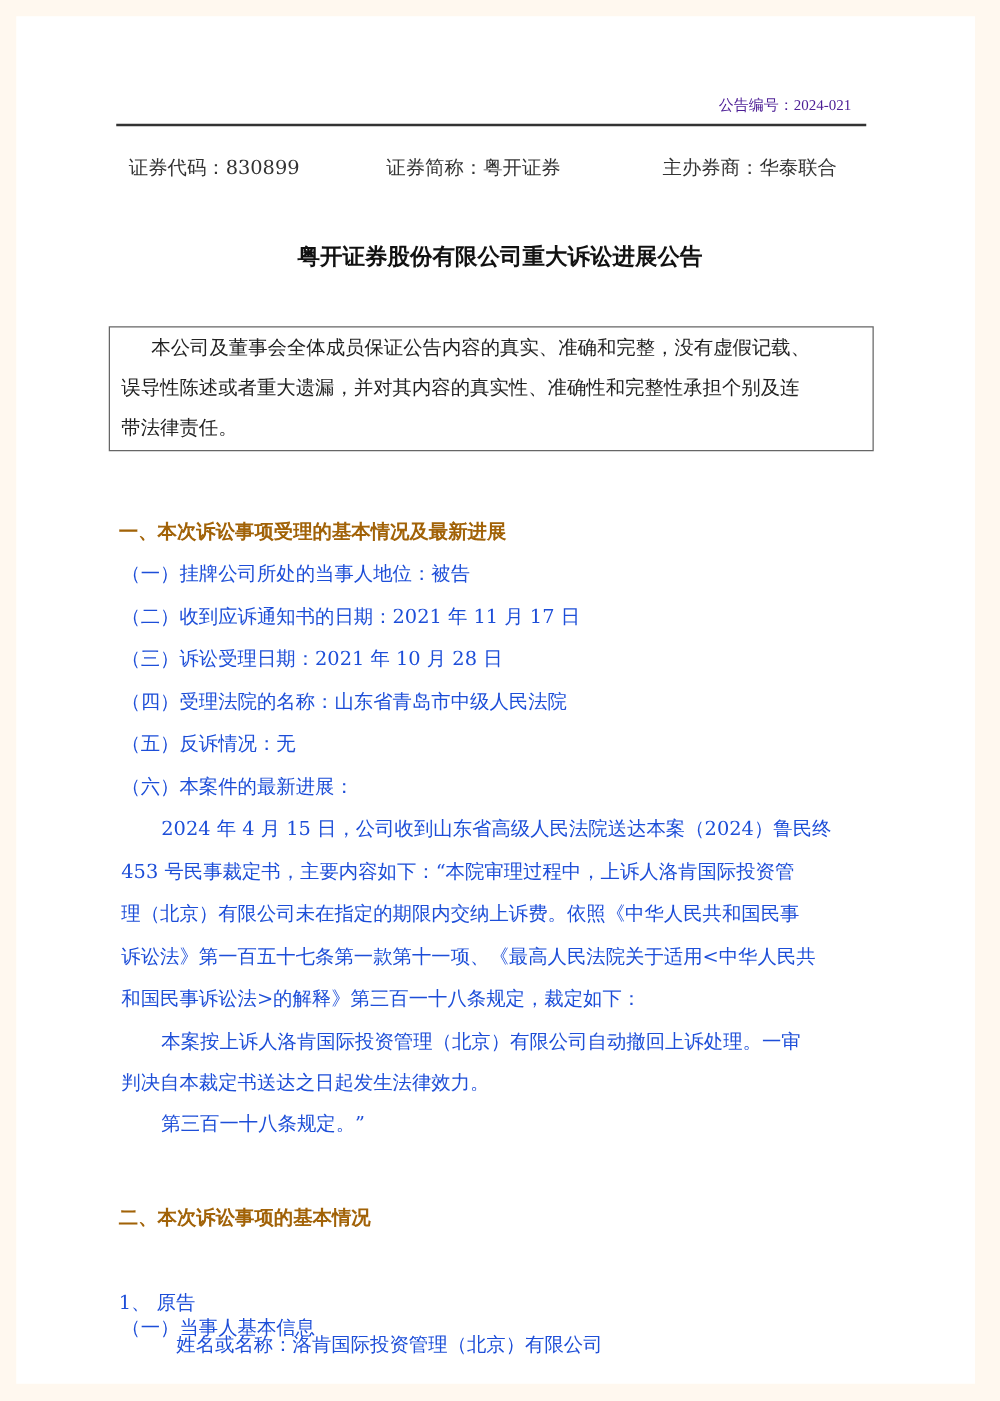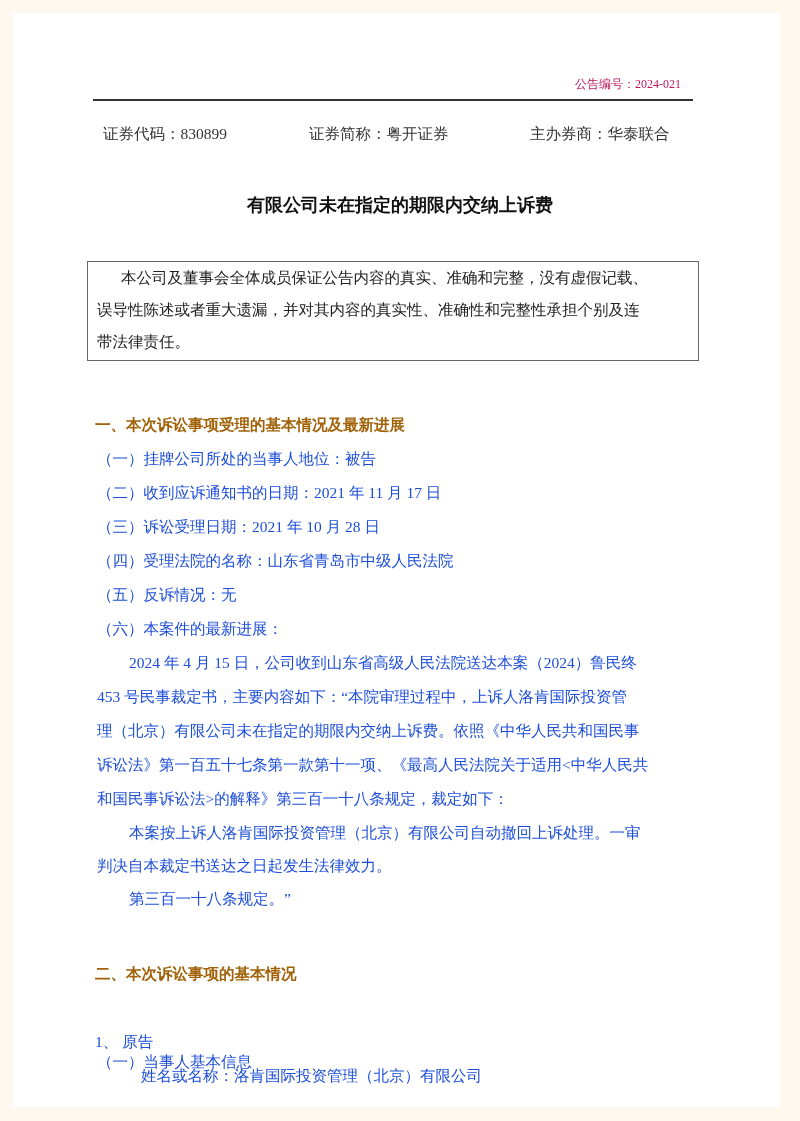--- a/index.html
+++ b/index.html
@@ -3,22 +3,22 @@
 <meta charset="utf-8">
 <style>
   html, body { margin:0; padding:0; }
   body {
     width:800px; height:1121px; background:#fff8ef; position:relative; overflow:hidden;
     font-family: "DejaVu Serif", "Liberation Serif", serif; color:#222;
   }
   .page {
     position:absolute; left:13px; top:13px; width:767px; height:1094px; background:#ffffff;
   }
-  .abs { position:absolute; white-space:nowrap;font-family:Liberation Serif, serif; }
-  .doc-no { left:575px; top:76px; font-size:12px; color:#be185d; font-family:"Liberation Serif","DejaVu Serif",serif; }
+  .abs { position:absolute; white-space:nowrap; }
+  .doc-no { left:575px; top:76px; font-size:12px; color:#4c1d95; font-family:"Liberation Serif","DejaVu Serif",serif; }
   .header-rule { left:93px; top:99px; width:600px; height:0; border-top:2px solid #333; }
   .meta { top:124px; font-size:15.5px; color:#333; }
   .title { left:0; width:800px; top:193px; text-align:center; font-size:18px; font-weight:bold; color:#111; }
   .notice-box {
     position:absolute; left:87px; top:261px; width:612px; height:100px;
     border:1px solid #666; box-sizing:border-box;
   }
   .notice-line { font-size:15.5px; color:#222; }
   .h1 { font-size:15.5px; font-weight:bold; color:#a16207; }
   .p { font-size:15.5px; color:#1d4ed8; }
@@ -28,21 +28,21 @@
 
 <div class="page"></div>
 
 <div class="abs doc-no">公告编号：2024-021</div>
 <div class="abs header-rule"></div>
 
 <div class="abs meta" style="left:103px;">证券代码：830899</div>
 <div class="abs meta" style="left:309px;">证券简称：粤开证券</div>
 <div class="abs meta" style="left:530px;text-align:center;">主办券商：华泰联合</div>
 
-<div class="abs title">有限公司未在指定的期限内交纳上诉费</div>
+<div class="abs title">粤开证券股份有限公司重大诉讼进展公告</div>
 
 <div class="notice-box"></div>
 <div class="abs notice-line" style="left:121px; top:268px;">本公司及董事会全体成员保证公告内容的真实、准确和完整，没有虚假记载、</div>
 <div class="abs notice-line" style="left:97px; top:300px;">误导性陈述或者重大遗漏，并对其内容的真实性、准确性和完整性承担个别及连</div>
 <div class="abs notice-line" style="left:97px; top:332px;">带法律责任。</div>
 
 <div class="abs h1" style="left:95px; top:415px;">一、本次诉讼事项受理的基本情况及最新进展</div>
 <div class="abs p" style="left:97px; top:449px;">（一）挂牌公司所处的当事人地位：被告</div>
 <div class="abs p" style="left:97px; top:483px;">（二）收到应诉通知书的日期：2021 年 11 月 17 日</div>
 <div class="abs p" style="left:97px; top:517px;">（三）诉讼受理日期：2021 年 10 月 28 日</div>

